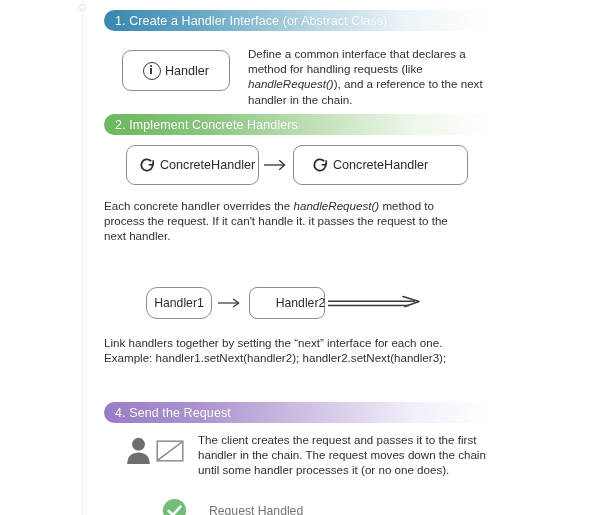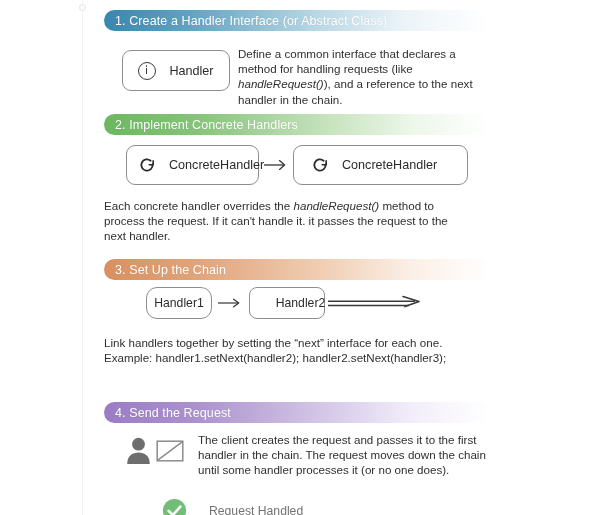--- a/index.html
+++ b/index.html
@@ -85,21 +85,21 @@
   .body-text em { font-style: italic; }
 
   
   .card {
     border: 1.3px solid #8e8e8e;
     border-radius: 9px;
     background: #ffffff;
     display: inline-flex;
     align-items: center;
     justify-content: center;
-    gap: 13px;
+    gap: 4px;
     box-sizing: border-box;
     padding: 0 12px;
     font-size: 12.6px;
     color: #2b2b2b;
     white-space: nowrap;
   }
 
   
   .sec1-row {
     position: absolute;
@@ -110,21 +110,21 @@
     align-items: flex-start;
   }
   .card-handler {
     width: 108px;
     height: 41px;
     margin-left: 18px;
     margin-top: 4px;
     flex: none;
   }
   .sec1-text {
-    margin-left: 8px;
+    margin-left: 18px;
     width: 246px;
   }
 
   
   .ico-info {
     width: 16px; height: 16px;
     border: 1.4px solid #3b3b3b;
     border-radius: 50%;
     position: relative;
     flex: none;
@@ -295,23 +295,20 @@
             <path d="M19.2 10.6 A8 8 0 1 1 16.4 5.2" fill="none" stroke="#2b2b2b" stroke-width="2.6" stroke-linecap="round"></path>
           </svg>
           <span>ConcreteHandler</span>
         </div>
       </div>
 
       <div class="body-text sec2-text"><span>Each concrete handler overrides the </span><em>handleRequest()</em><span> method to process the request. If it can't handle it. it passes the request to the next handler.</span></div>
     </div>
 
     <div class="section" id="section-3">
-      <div class="bar bar-orange">
-        <span class="bar-label">3. Set Up the Chain</span>
-      </div>
 
       <div class="sec3-row">
         <div class="card card-h card-h1">
           <span>Handler1</span>
         </div>
 
         <svg class="arrow-tiny" viewBox="0 0 27 12">
           <line x1="1" y1="6" x2="21" y2="6" stroke="#333" stroke-width="1.2"></line>
           <polyline points="16.8,2" fill="none"></polyline>
           <polyline points="16.6,2.2 21.8,6 16.6,9.8" fill="none" stroke="#333" stroke-width="1.2" stroke-linecap="round" stroke-linejoin="round"></polyline>

